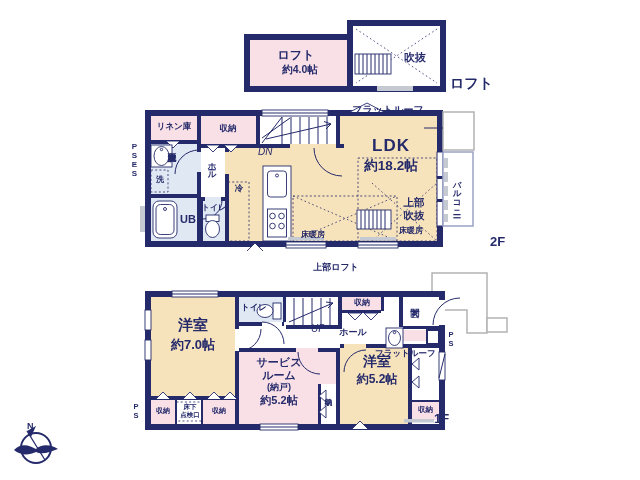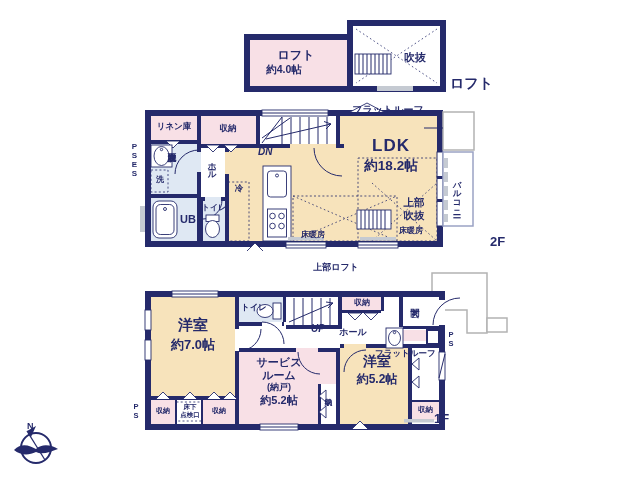--- a/index.html
+++ b/index.html
@@ -2,21 +2,21 @@
 <html style="--navy: #252a6b; --pink: #f8e0e6; --beige: #f7e3bb; --blue: #dfe8f3; --gray_sill: #c5cad2; --outline_gray: #b3b3b3; --logo_gray: #d6d6d6;"><head>
 <meta charset="utf-8">
 <style>
   html,body{margin:0;padding:0;background:#fff;}
   #stage{position:relative;width:640px;height:480px;background:#fff;overflow:hidden;
          font-family:"Liberation Sans","DejaVu Sans",sans-serif;}
   #lines{position:absolute;left:0;top:0;}
   .lbl{position:absolute;color:var(--navy);font-weight:600;text-align:center;
        line-height:1.12;white-space:nowrap;z-index:5;}
   .vert{writing-mode:vertical-rl;text-orientation:upright;white-space:normal;}
-  .it{font-style:italic;font-weight:700;}
+  .it{font-style:italic;font-weight:400;}
   .wall{fill:var(--navy);}
   .pink{fill:var(--pink);}
   .beige{fill:var(--beige);}
   .blue{fill:var(--blue);}
   .wfill{fill:#ffffff;}
   .sill{fill:var(--gray_sill);}
   .ln{stroke:var(--navy);fill:none;stroke-width:1;}
   .lnd{stroke:var(--navy);fill:none;stroke-width:.8;stroke-dasharray:2,2.2;}
   .lndot{stroke:var(--navy);fill:none;stroke-width:.8;stroke-dasharray:1.6,2.6;}
   .gout{stroke:var(--outline_gray);fill:#fff;stroke-width:1.5;}
@@ -250,21 +250,21 @@
 
   <g>
     <circle cx="36" cy="448" r="15" fill="none" stroke="var(--navy)" stroke-width="2"></circle>
     <path d="M45,460 L27,431" stroke="var(--navy)" stroke-width="1.3" fill="none"></path>
     <polygon points="27,431 36,426 31,437" class="navyfill"></polygon>
     <path d="M14,450 C22,442 30,446 36,449 C42,443 52,445 58,449 C50,452 42,455 36,452 C28,456 20,455 14,450 Z" class="navyfill"></path>
   </g>
 </svg>
 
 <div class="lbl" style="left:256px;top:49px;width:80px;font-size:12px;">ロフト</div>
-<div class="lbl" style="left:244px;top:64px;width:80px;font-size:10.5px;">約4.0帖</div>
+<div class="lbl" style="left:260px;top:64px;width:80px;font-size:10.5px;">約4.0帖</div>
 <div class="lbl" style="left:395px;top:51px;width:40px;font-size:11px;">吹抜</div>
 <div class="lbl" style="left:450px;top:76px;font-size:14px;font-weight:700;">ロフト</div>
 
 <div class="lbl" style="left:149px;top:122px;width:50px;font-size:8.5px;">リネン庫</div>
 <div class="lbl" style="left:203px;top:124px;width:50px;font-size:8.5px;">収納</div>
 <div class="lbl it" style="left:258px;top:146px;font-size:10px;">DN</div>
 <div class="lbl" style="left:352px;top:104px;width:72px;font-size:10px;">フラットルーフ</div>
 <div class="lbl" style="left:365px;top:136px;width:52px;font-size:17px;letter-spacing:1px;">LDK</div>
 <div class="lbl" style="left:352px;top:158px;width:78px;font-size:13.5px;">約18.2帖</div>
 <div class="lbl vert" style="left:129px;top:142px;font-size:8px;">PS・ES</div>

